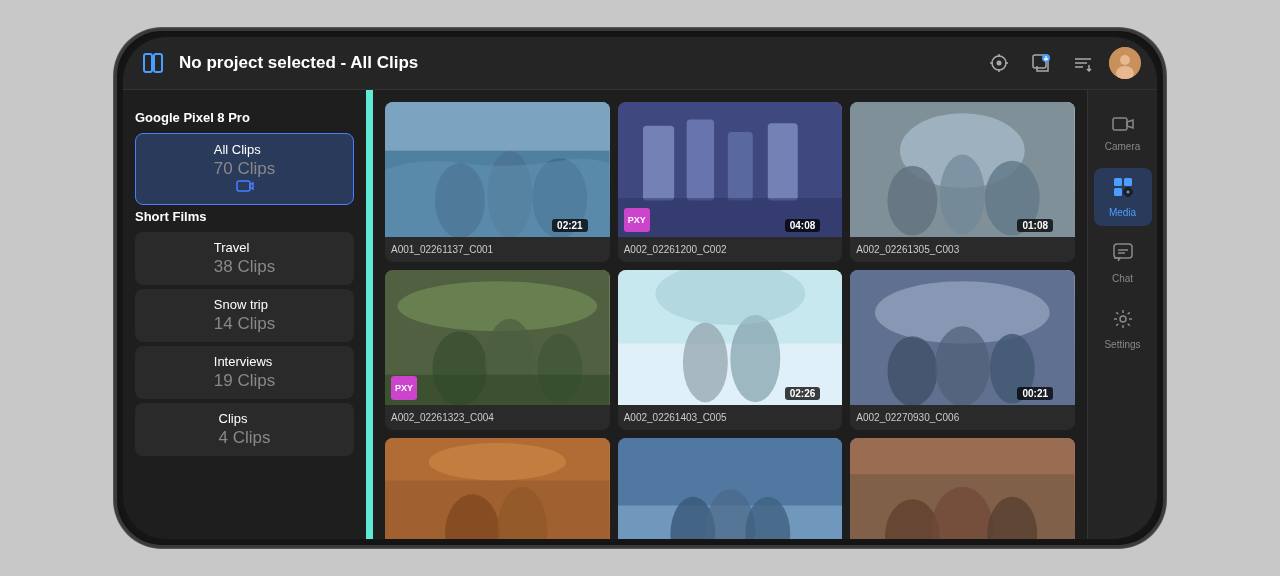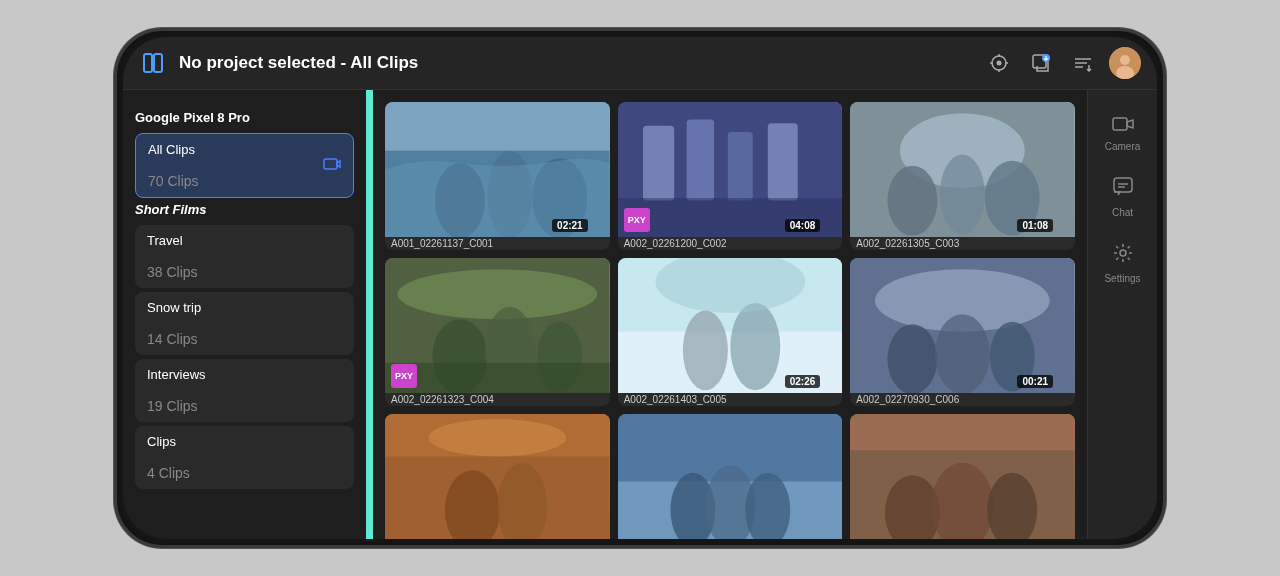--- a/index.html
+++ b/index.html
@@ -126,47 +126,47 @@
     }
     .sidebar-item {
       background: #2a2a2a;
       border-radius: 8px;
       padding: 8px 12px;
       margin-bottom: 4px;
       cursor: pointer;
       display: flex;
       align-items: center;
       justify-content: space-between;
+      flex-direction: column;
     }
     .sidebar-item.active {
       background: #2a3a5a;
       border: 1.5px solid #4a7eff;
     }
     .sidebar-item-text {}
     .sidebar-item-name {
       color: #ffffff;
       font-size: 13px;
       font-weight: 500;
     }
     .sidebar-item-count {
       color: #888;
-      font-size: 14px;
-      margin-top: 16px;
+      font-size: 17px;
+      margin-top: 2px;
     }
     .sidebar-item-icon {
       color: #4a7eff;
       font-size: 14px;
     }
     .section-header {
       display: flex;
       align-items: flex-start;
       gap: 6px;
       margin-top: 0;
       margin-bottom: 8px;
-      font-style: italic;
     }
     .section-header-title {
       color: #ffffff;
       font-size: 13px;
       font-weight: 700;
     }
     .share-icon {
       color: #aaa;
       font-size: 14px;
     }
@@ -219,21 +219,21 @@
       bottom: 5px;
       left: 6px;
       background: #cc44cc;
       color: white;
       font-size: 9px;
       padding: 7px 4px;
       border-radius: 3px;
       font-weight: 700;
     }
     .clip-name {
-      padding: 1px 6px;
+      padding: 7px 6px;
       color: #ccc;
       font-size: 10px;
       font-weight: 500;
     }
     
     .right-nav {
       width: 70px;
       background: #252525;
       display: flex;
       flex-direction: column;
@@ -544,20 +544,33 @@
           <div class="nav-item">
             <div class="nav-item-icon">
               <svg width="22" height="18" viewBox="0 0 22 18" fill="none">
                 <rect x="1" y="4" width="14" height="12" rx="2" stroke="#888" stroke-width="1.5" fill="none"></rect>
                 <path d="M15 8 L21 6 L21 14 L15 12Z" stroke="#888" stroke-width="1.5" fill="none"></path>
               </svg>
             </div>
             <div class="nav-item-label">Camera</div>
           </div>
 
+          <div class="nav-item active">
+            <div class="nav-item-icon">
+              <svg width="22" height="22" viewBox="0 0 22 22" fill="none">
+                <rect x="2" y="2" width="8" height="8" rx="1.5" fill="#4a9eff"></rect>
+                <rect x="12" y="2" width="8" height="8" rx="1.5" fill="#4a9eff"></rect>
+                <rect x="2" y="12" width="8" height="8" rx="1.5" fill="#4a9eff"></rect>
+                <rect x="12" y="12" width="8" height="8" rx="1.5" fill="#4a9eff"></rect>
+                <circle cx="16" cy="16" r="5" fill="#1e1e1e"></circle>
+                <path d="M14.5 16 L17.5 16 M16 14.5 L16 17.5" stroke="#4a9eff" stroke-width="1.5"></path>
+              </svg>
+            </div>
+            <div class="nav-item-label">Media</div>
+          </div>
 
           <div class="nav-item">
             <div class="nav-item-icon">
               <svg width="22" height="22" viewBox="0 0 22 22" fill="none">
                 <rect x="2" y="2" width="18" height="14" rx="3" stroke="#888" stroke-width="1.5" fill="none"></rect>
                 <path d="M6 19 L8 16 L2 16" stroke="#888" stroke-width="1.5" fill="none"></path>
                 <line x1="6" y1="8" x2="16" y2="8" stroke="#888" stroke-width="1.5"></line>
                 <line x1="6" y1="11" x2="13" y2="11" stroke="#888" stroke-width="1.5"></line>
               </svg>
             </div>

